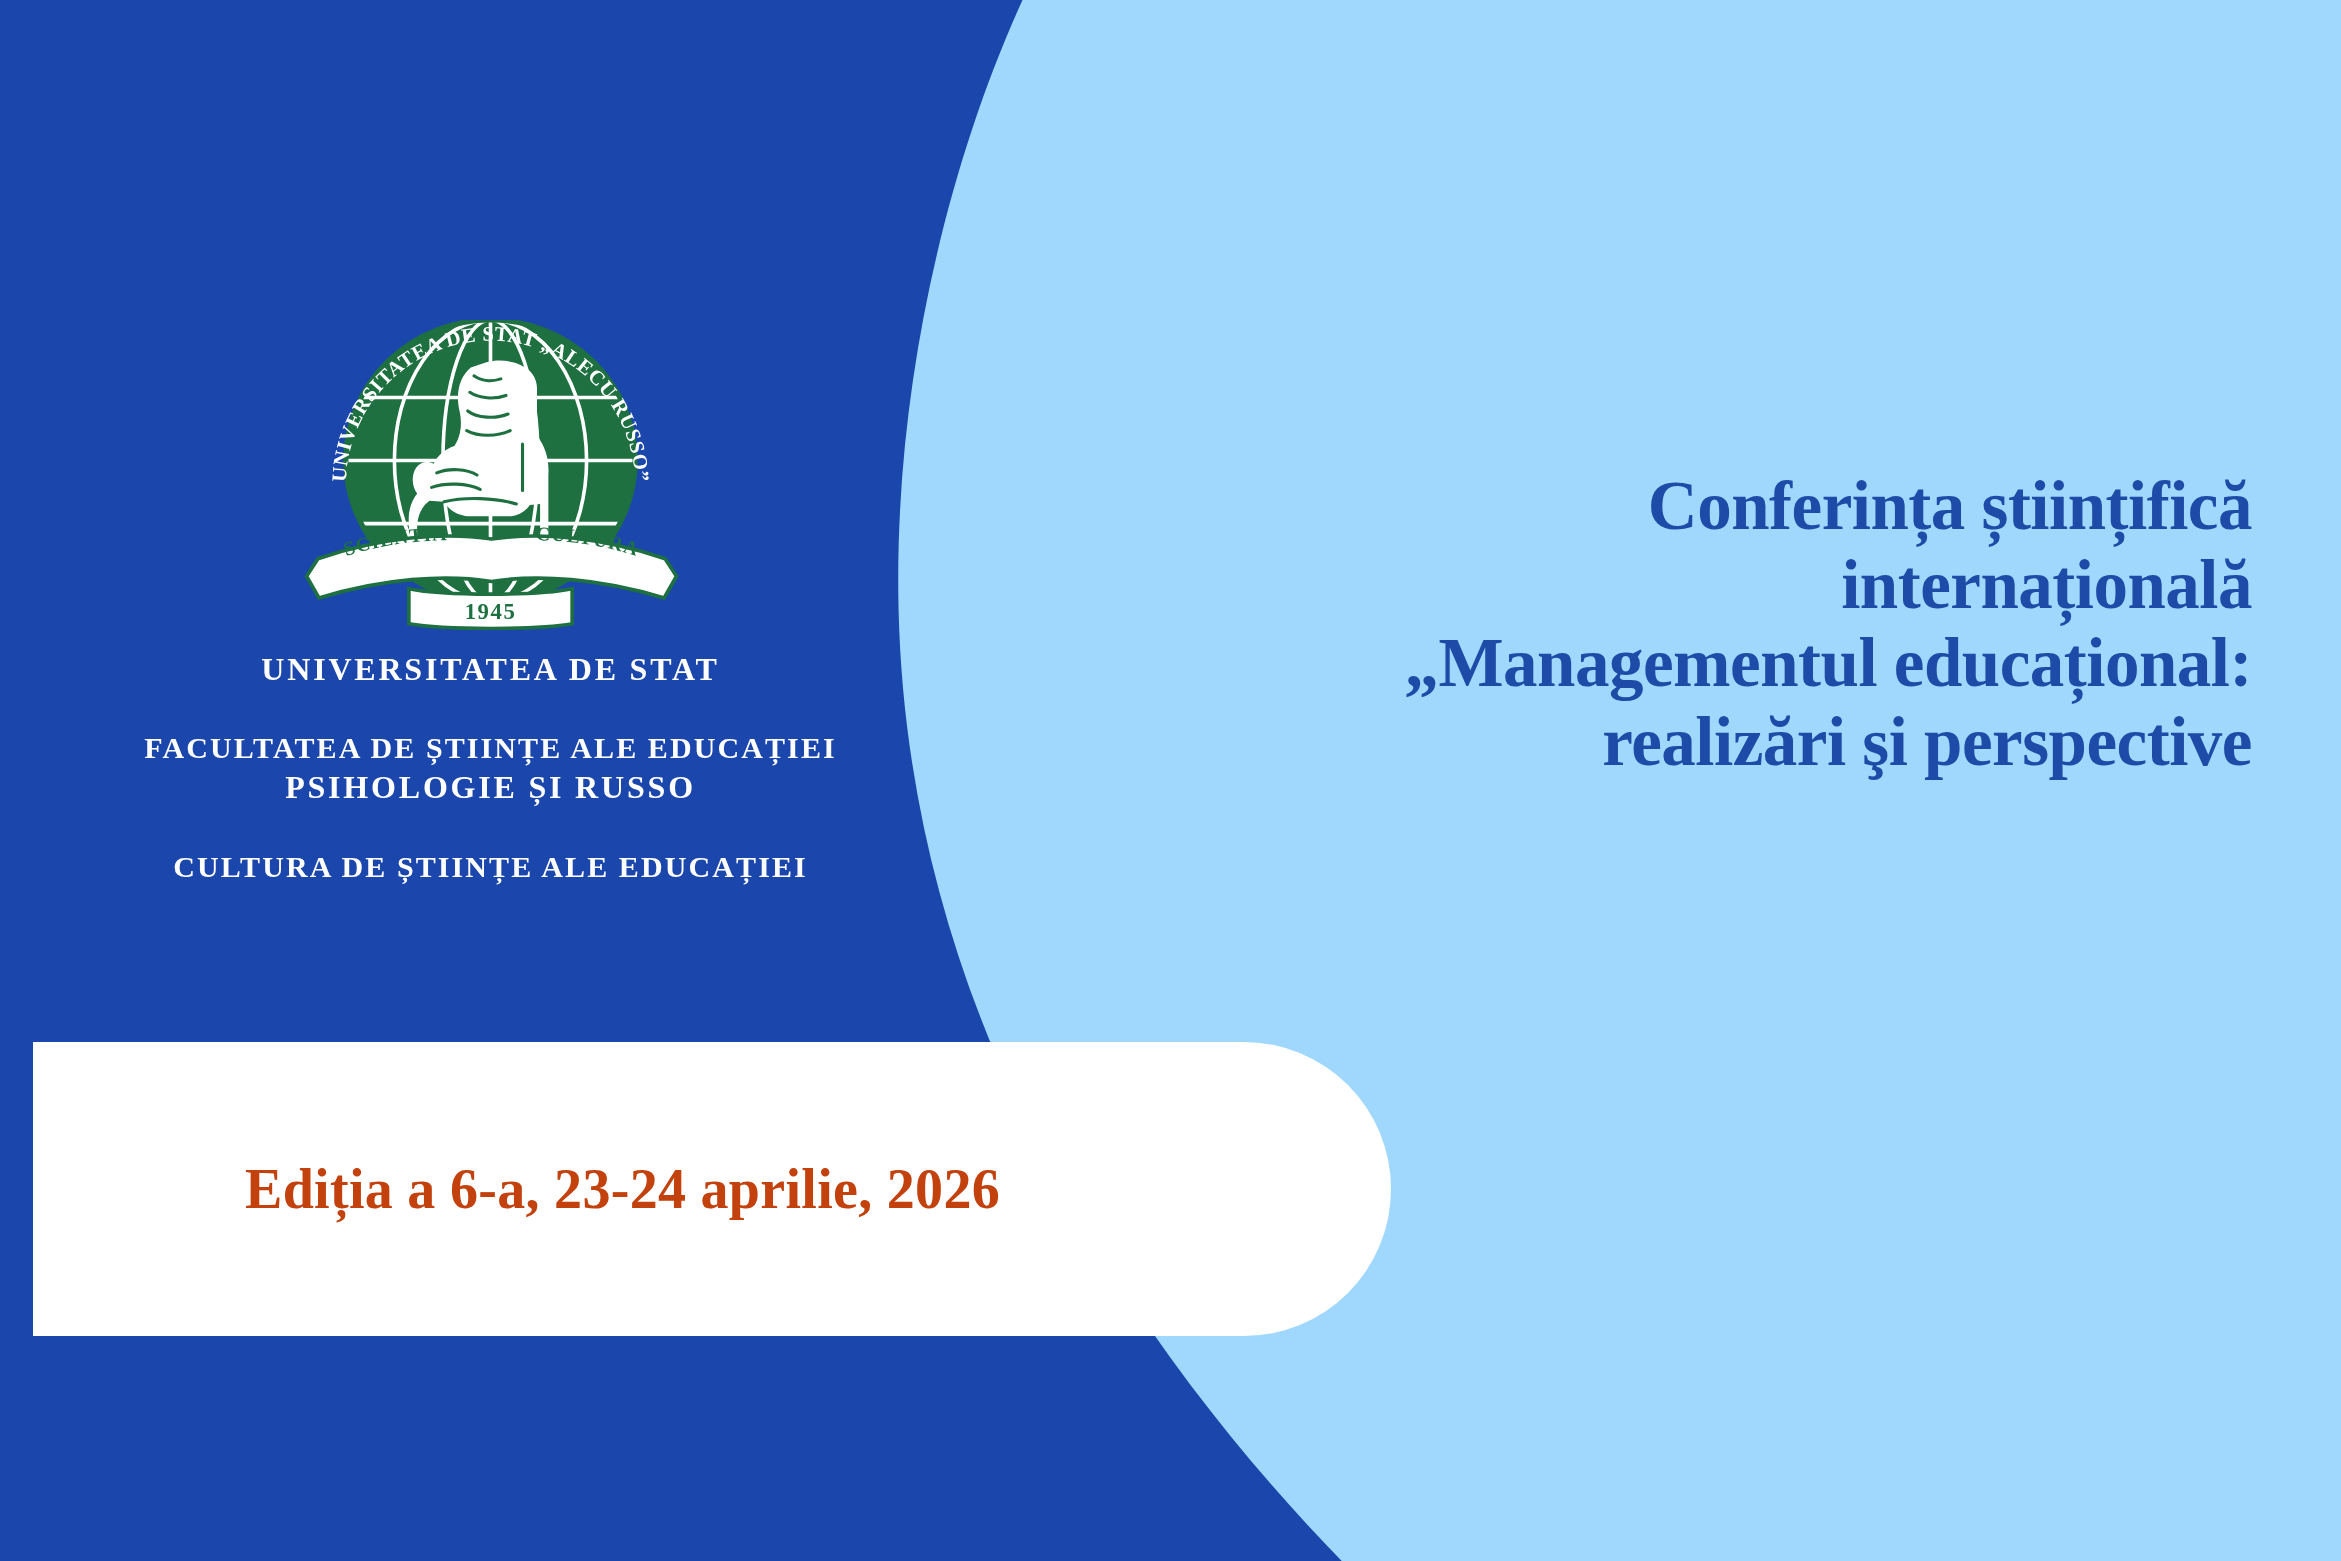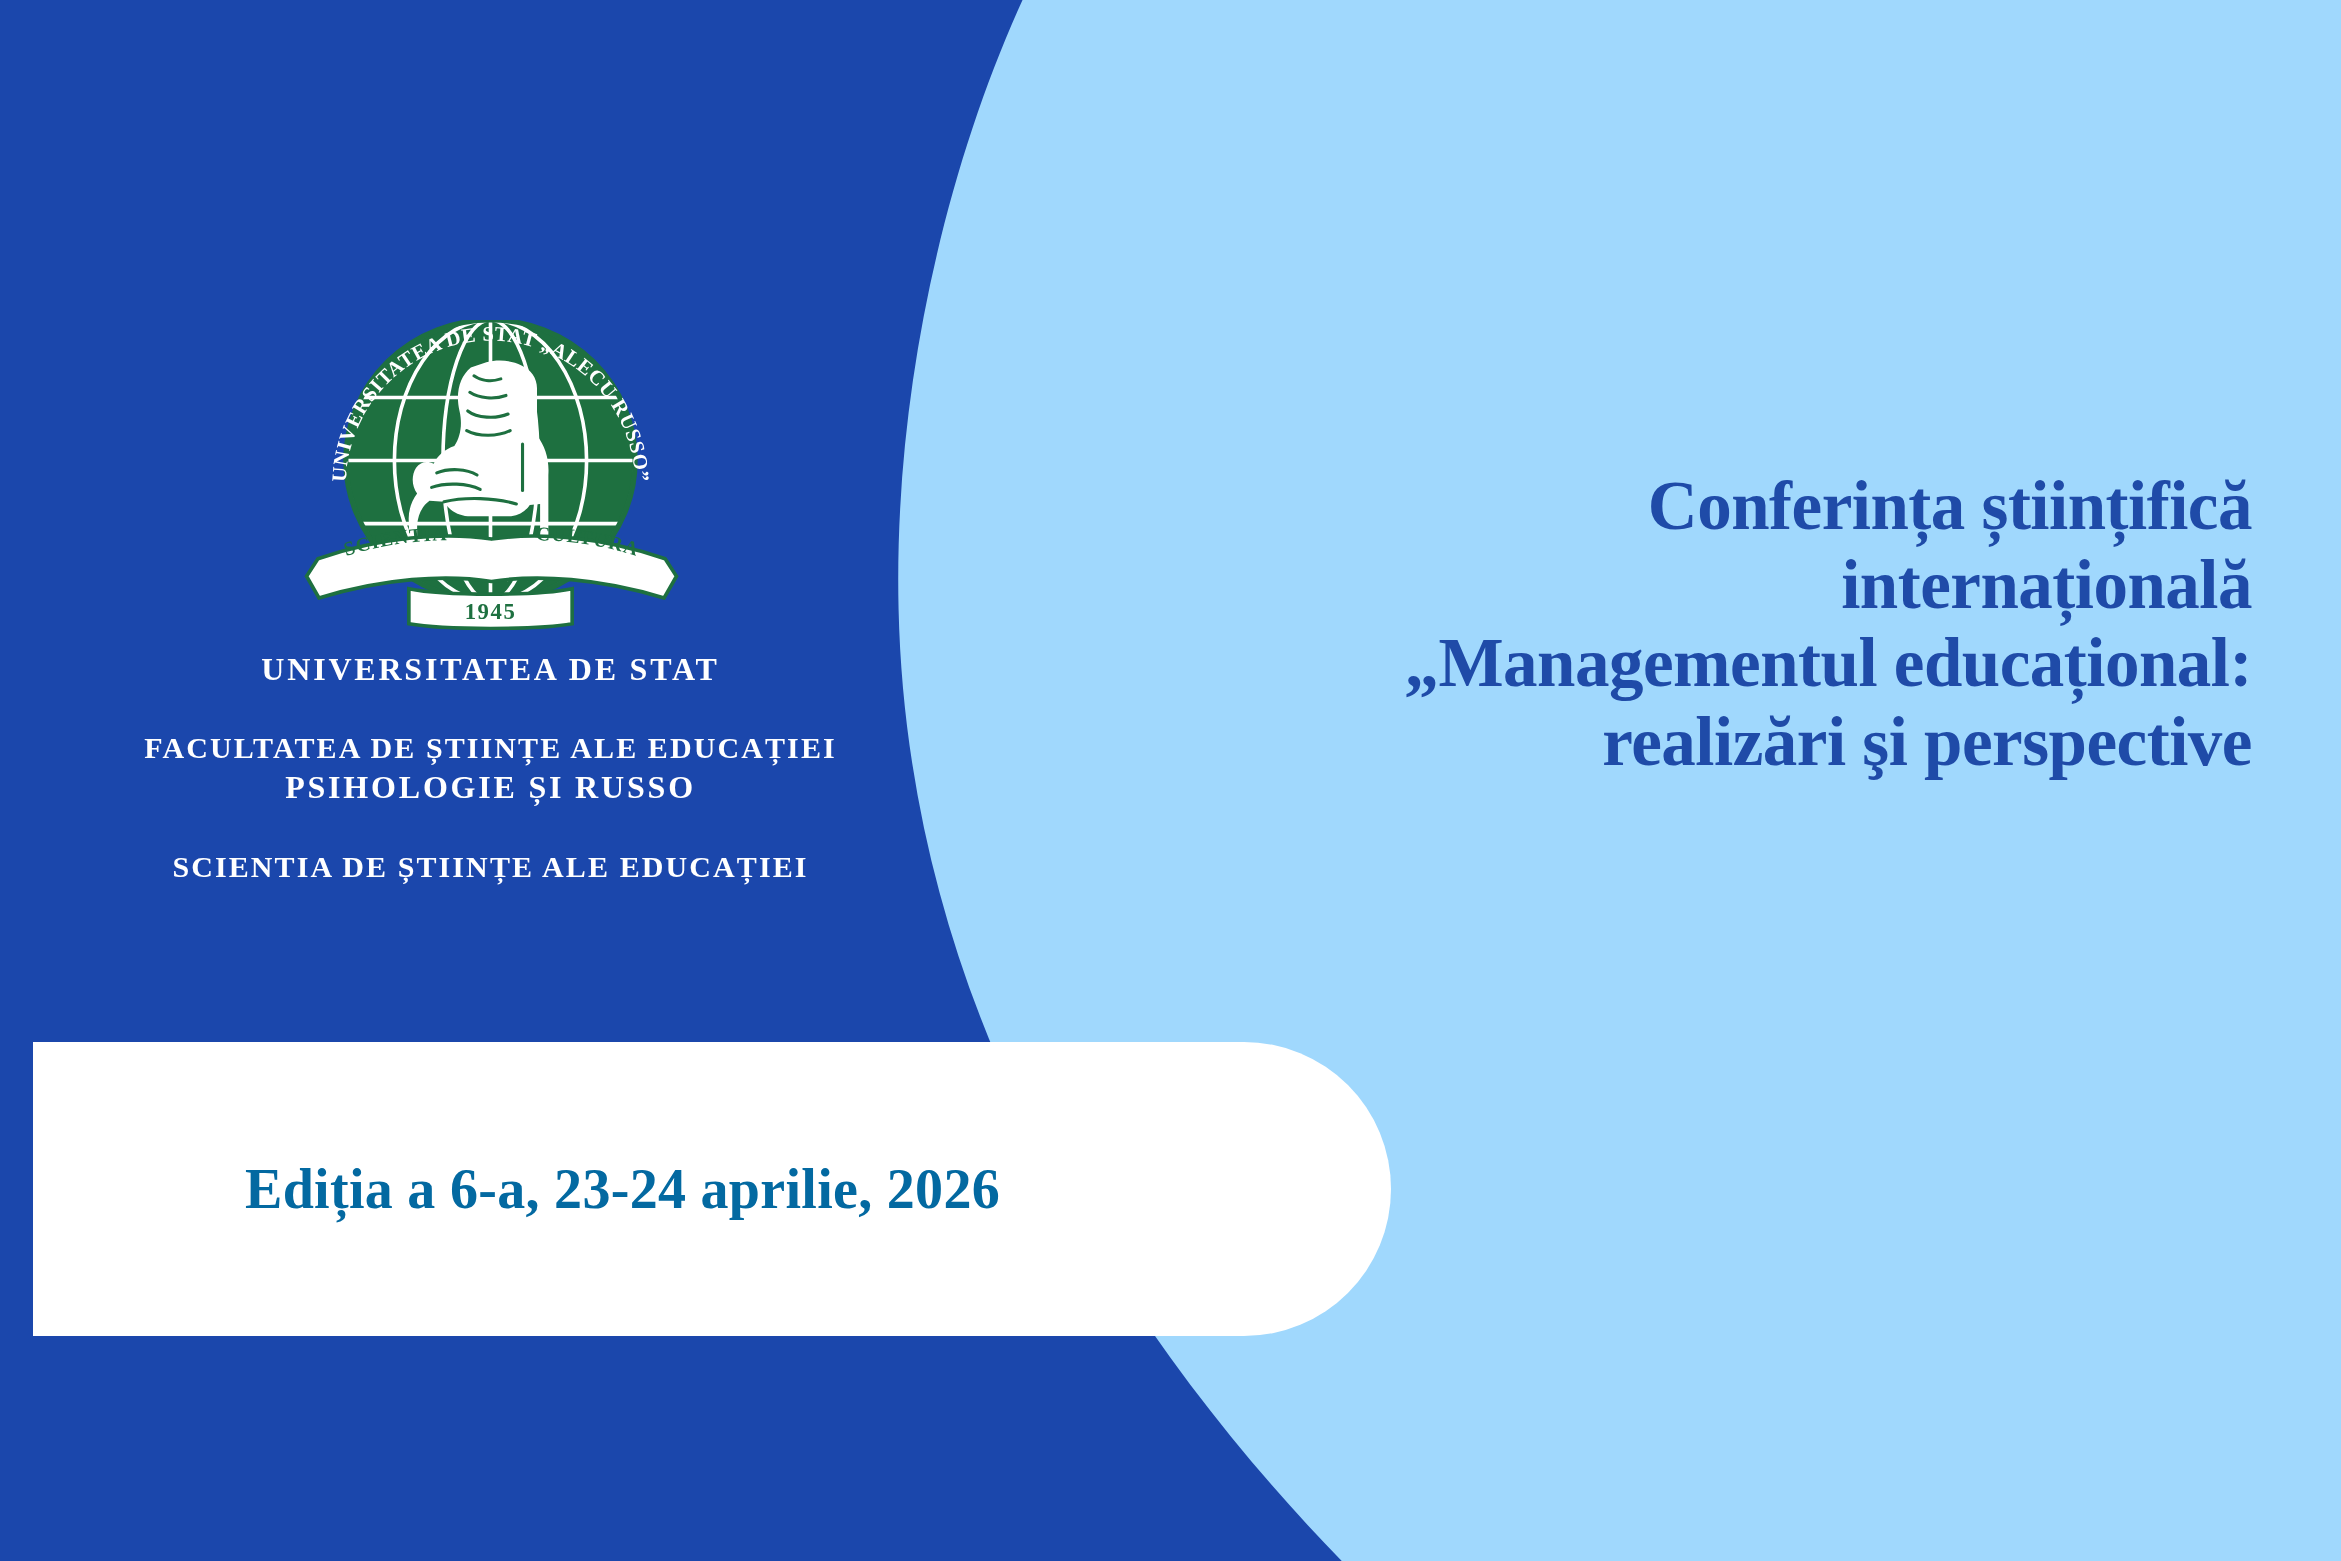--- a/index.html
+++ b/index.html
@@ -92,21 +92,21 @@
     background: #ffffff;
     border-radius: 0 147px 147px 0;
     display: flex;
     align-items: center;
   }
   #date-text {
     font-family: "Liberation Serif", "DejaVu Serif", serif;
     font-weight: 700;
     font-size: 56px;
     letter-spacing: 0.3px;
-    color: #0369a1;
+    color: #c2410c;
     margin-left: 212px;
     white-space: nowrap;
   }
 </style>
 </head>
 <body>
 
 <div id="poster">
 
   <svg id="bg-svg" viewBox="0 0 4535 3024" preserveAspectRatio="none">
@@ -203,21 +203,21 @@
         </text>
 
         <text x="390" y="578" text-anchor="middle" font-family="&quot;Liberation Serif&quot;, &quot;DejaVu Serif&quot;, serif" font-size="44" font-weight="700" fill="#1E7040" letter-spacing="3" id="crest-year">1945</text>
       </svg>
     </div>
 
     <div id="univ-block">
       <div class="uline">UNIVERSITATEA DE STAT</div>
       <div class="uline wide">FACULTATEA DE ȘTIINȚE ALE EDUCAȚIEI</div>
       <div class="uline">PSIHOLOGIE ȘI RUSSO</div>
-      <div class="uline wide">SCIENTIA DE ȘTIINȚE ALE EDUCAȚIEI</div>
+      <div class="uline wide">CULTURA DE ȘTIINȚE ALE EDUCAȚIEI</div>
     </div>
   </div>
 
   <div id="title-block">
     <div class="tline">Conferința științifică</div>
     <div class="tline">internațională</div>
     <div class="tline">„Managementul educațional:</div>
     <div class="tline">realizări şi perspective</div>
   </div>
 

